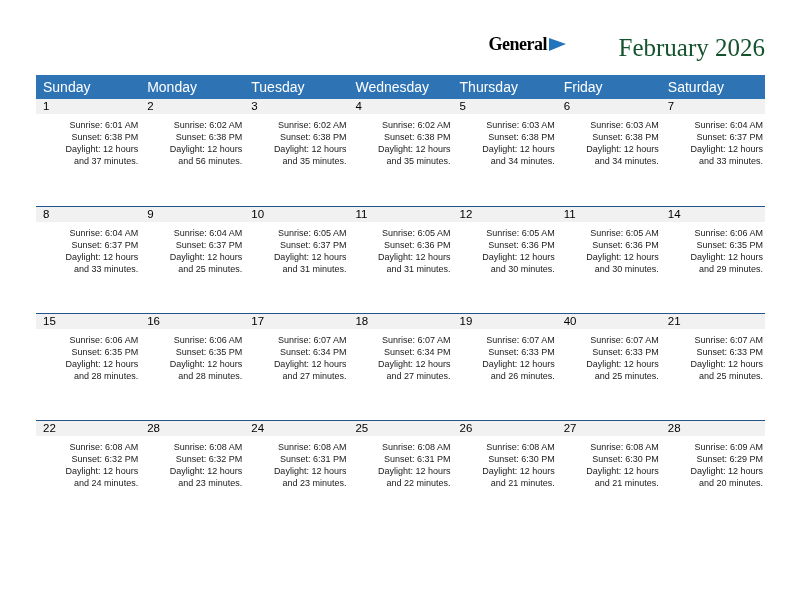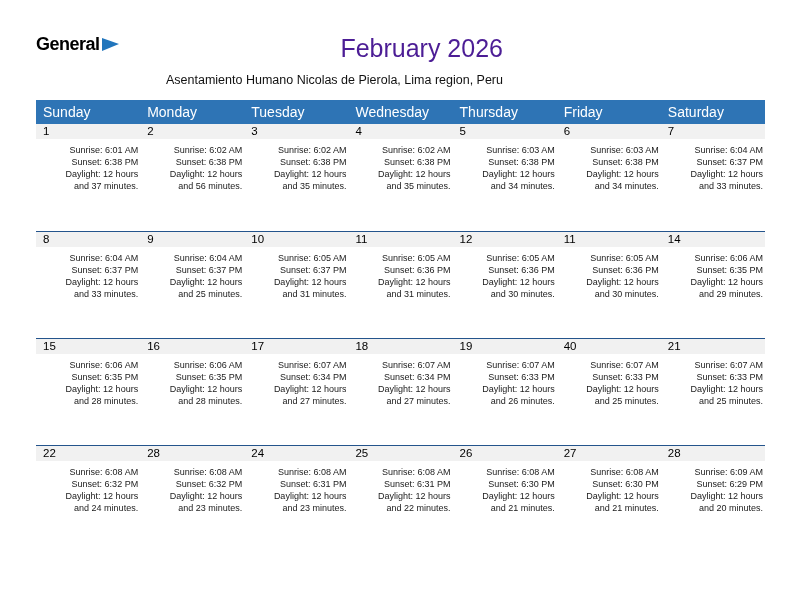--- a/index.html
+++ b/index.html
@@ -9,21 +9,22 @@
     position: relative;
     width: 792px;
     height: 612px;
     margin: 0 auto;
     background: #ffffff;
     padding: 34px 27px 0 36px;
   }
   .topbar {
     display: flex;
     align-items: flex-start;
-    justify-content: flex-start;
+    justify-content: flex-end;
+    font-family: Liberation Serif, serif;
   }
   
   .logo { position: relative; width: 130px; }
   .logo-line1 {
     display: flex;
     align-items: center;
     gap: 2px;
   }
   .logo-general {
     font-size: 18px;
@@ -38,21 +39,21 @@
     letter-spacing: -0.5px;
     margin-top: -6px;
     padding-left: 26px;
   }
   .logo-flag { display: inline-block; margin-top: 2px; }
   
   .title-block { text-align: right; }
   .page-title {
     font-size: 25px;
     font-weight: 400;
-    color: #4c1d95;
+    color: #14532d;
   }
   .page-subtitle {
     font-size: 12.5px;
     font-weight: 400;
     color: #111111;
     margin-top: 10px;
   }
   
   table.cal {
     width: 100%;
@@ -99,21 +100,20 @@
         <span class="logo-general">General</span>
         <span class="logo-flag">
           <svg width="17" height="13" viewBox="0 0 17 13">
               <polygon points="0,0 17,6 0,13" fill="#2175BC"></polygon>
             </svg>
         </span>
       </div>
     </div>
     <div class="title-block">
       <div class="page-title">February 2026</div>
-      <div class="page-subtitle">Asentamiento Humano Nicolas de Pierola, Lima region, Peru</div>
     </div>
   </div>
 
   <table class="cal">
     <thead>
       <tr id="weekday-row">
           <th>Sunday</th>
           <th>Monday</th>
           <th>Tuesday</th>
           <th>Wednesday</th>

